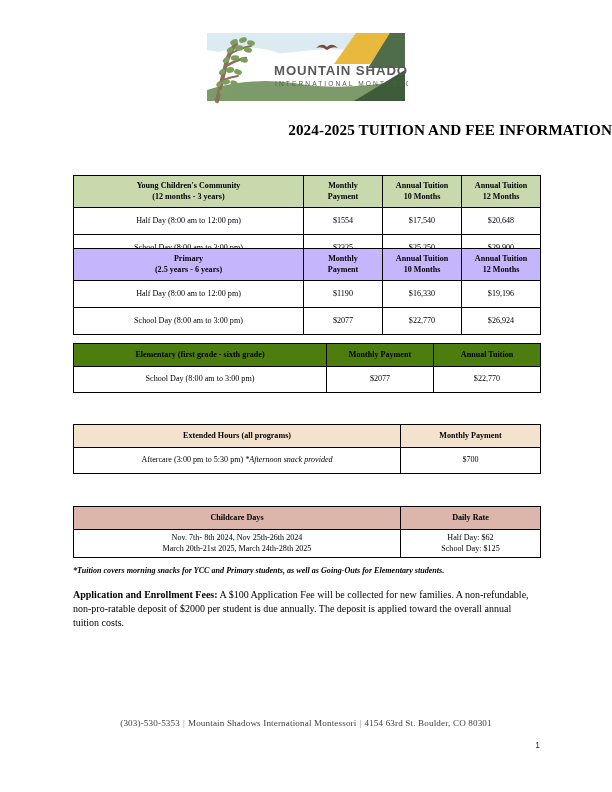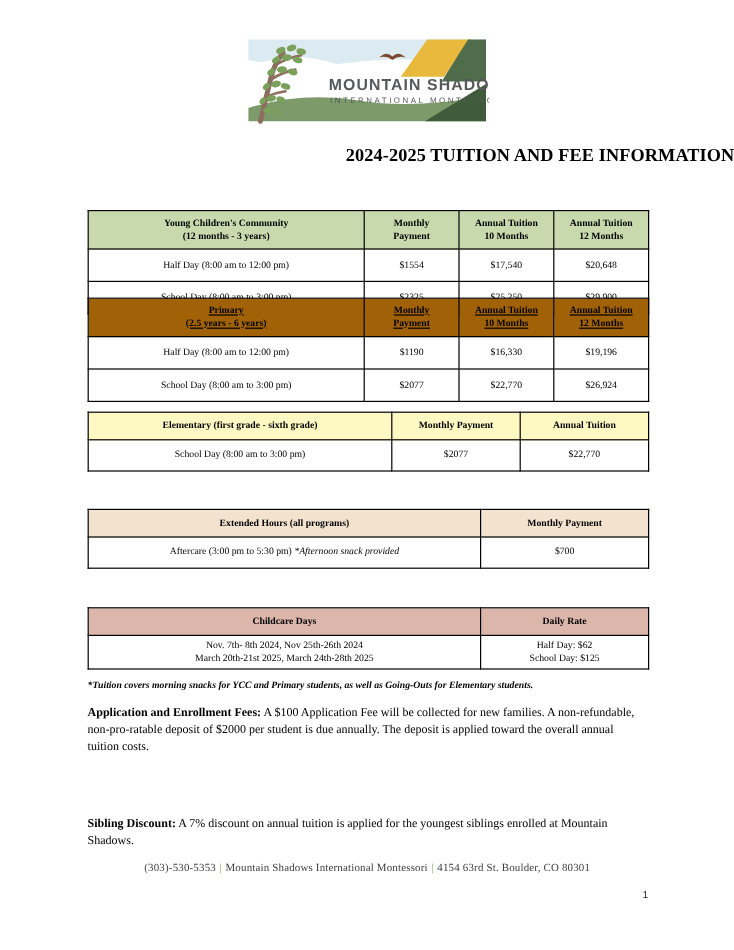--- a/index.html
+++ b/index.html
@@ -44,22 +44,22 @@
     vertical-align: middle;
     font-family: "Liberation Serif", serif;
     font-size: 8.1px;
     padding: 3px 2px;
     line-height: 1.32;
   }
   .tbl th { font-weight: bold; font-size: 8.1px; }
   .tbl td { font-weight: normal; }
 
   .hdr-green  { background: #c7d9ad; }
-  .hdr-blue   { background: #a16207; text-decoration: underline; }
-  .hdr-cream  { background: #fef9c3; }
+  .hdr-blue   { background: #c4b5fd; }
+  .hdr-cream  { background: #4d7c0f; }
   .hdr-peach  { background: #f3e3ce; }
   .hdr-rose   { background: #dcb5ab; }
 
   .t1 { top: 155px; margin-top: 20px; }
   .t2 { top: 248px; }
   .t3 { top: 343px; }
   .t4 { top: 424px; }
   .t5 { top: 506px; }
 
   .t1 th, .t2 th { height: 32px; }
@@ -318,23 +318,20 @@
     </tbody>
   </table>
 
   <div class="note">*Tuition covers morning snacks for YCC and Primary students, as well as Going-Outs for Elementary students.</div>
 
   <div class="para p1">
     <b>Application and Enrollment Fees:</b><span> A $100 Application Fee will be collected for new families. A non-refundable, non-pro-ratable deposit of $2000 per student is due annually. The deposit is applied toward the overall annual tuition costs.</span>
   </div>
 
 
-  <div class="para p3">
-    <b>Sibling Discount:</b><span> A 7% discount on annual tuition is applied for the youngest siblings enrolled at Mountain Shadows.</span>
-  </div>
 
   <div class="footer">
     <span>(303)-530-5353</span><span class="sep">|</span><span>Mountain Shadows International Montessori</span><span class="sep">|</span><span>4154 63rd St. Boulder, CO 80301</span>
   </div>
 
   <div class="pageno">1</div>
 
 </div>
 
 </body></html>

